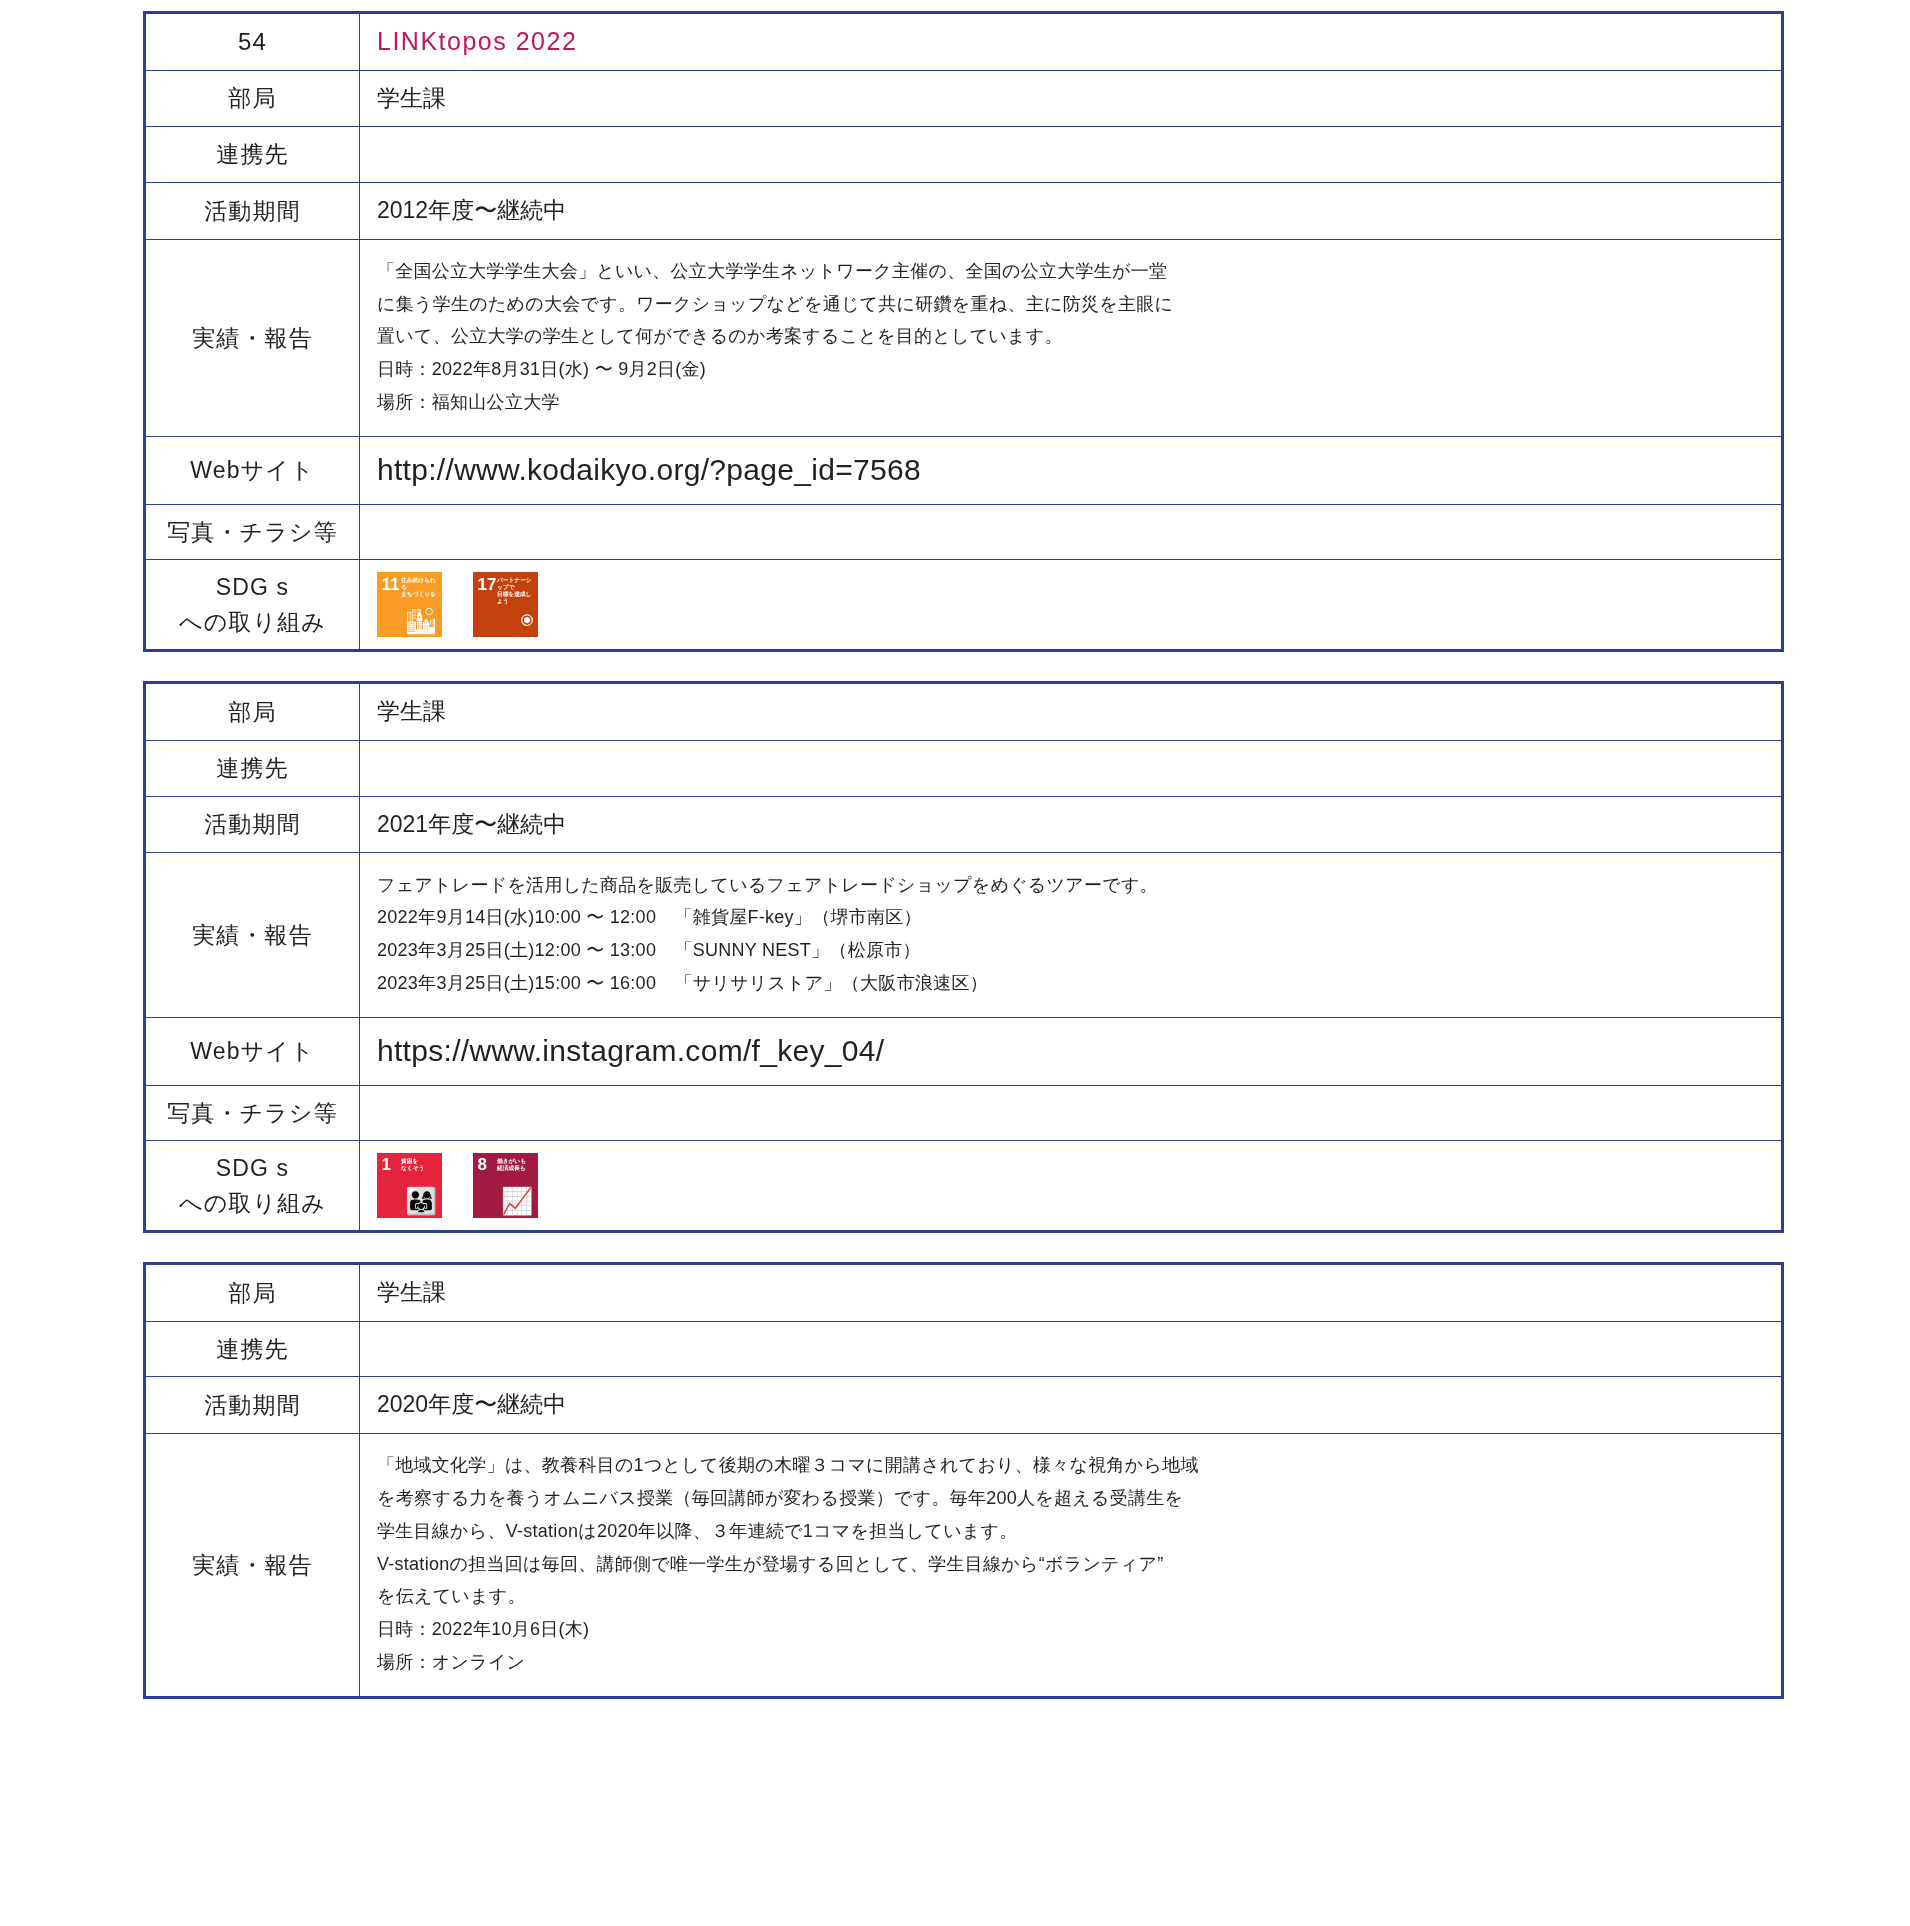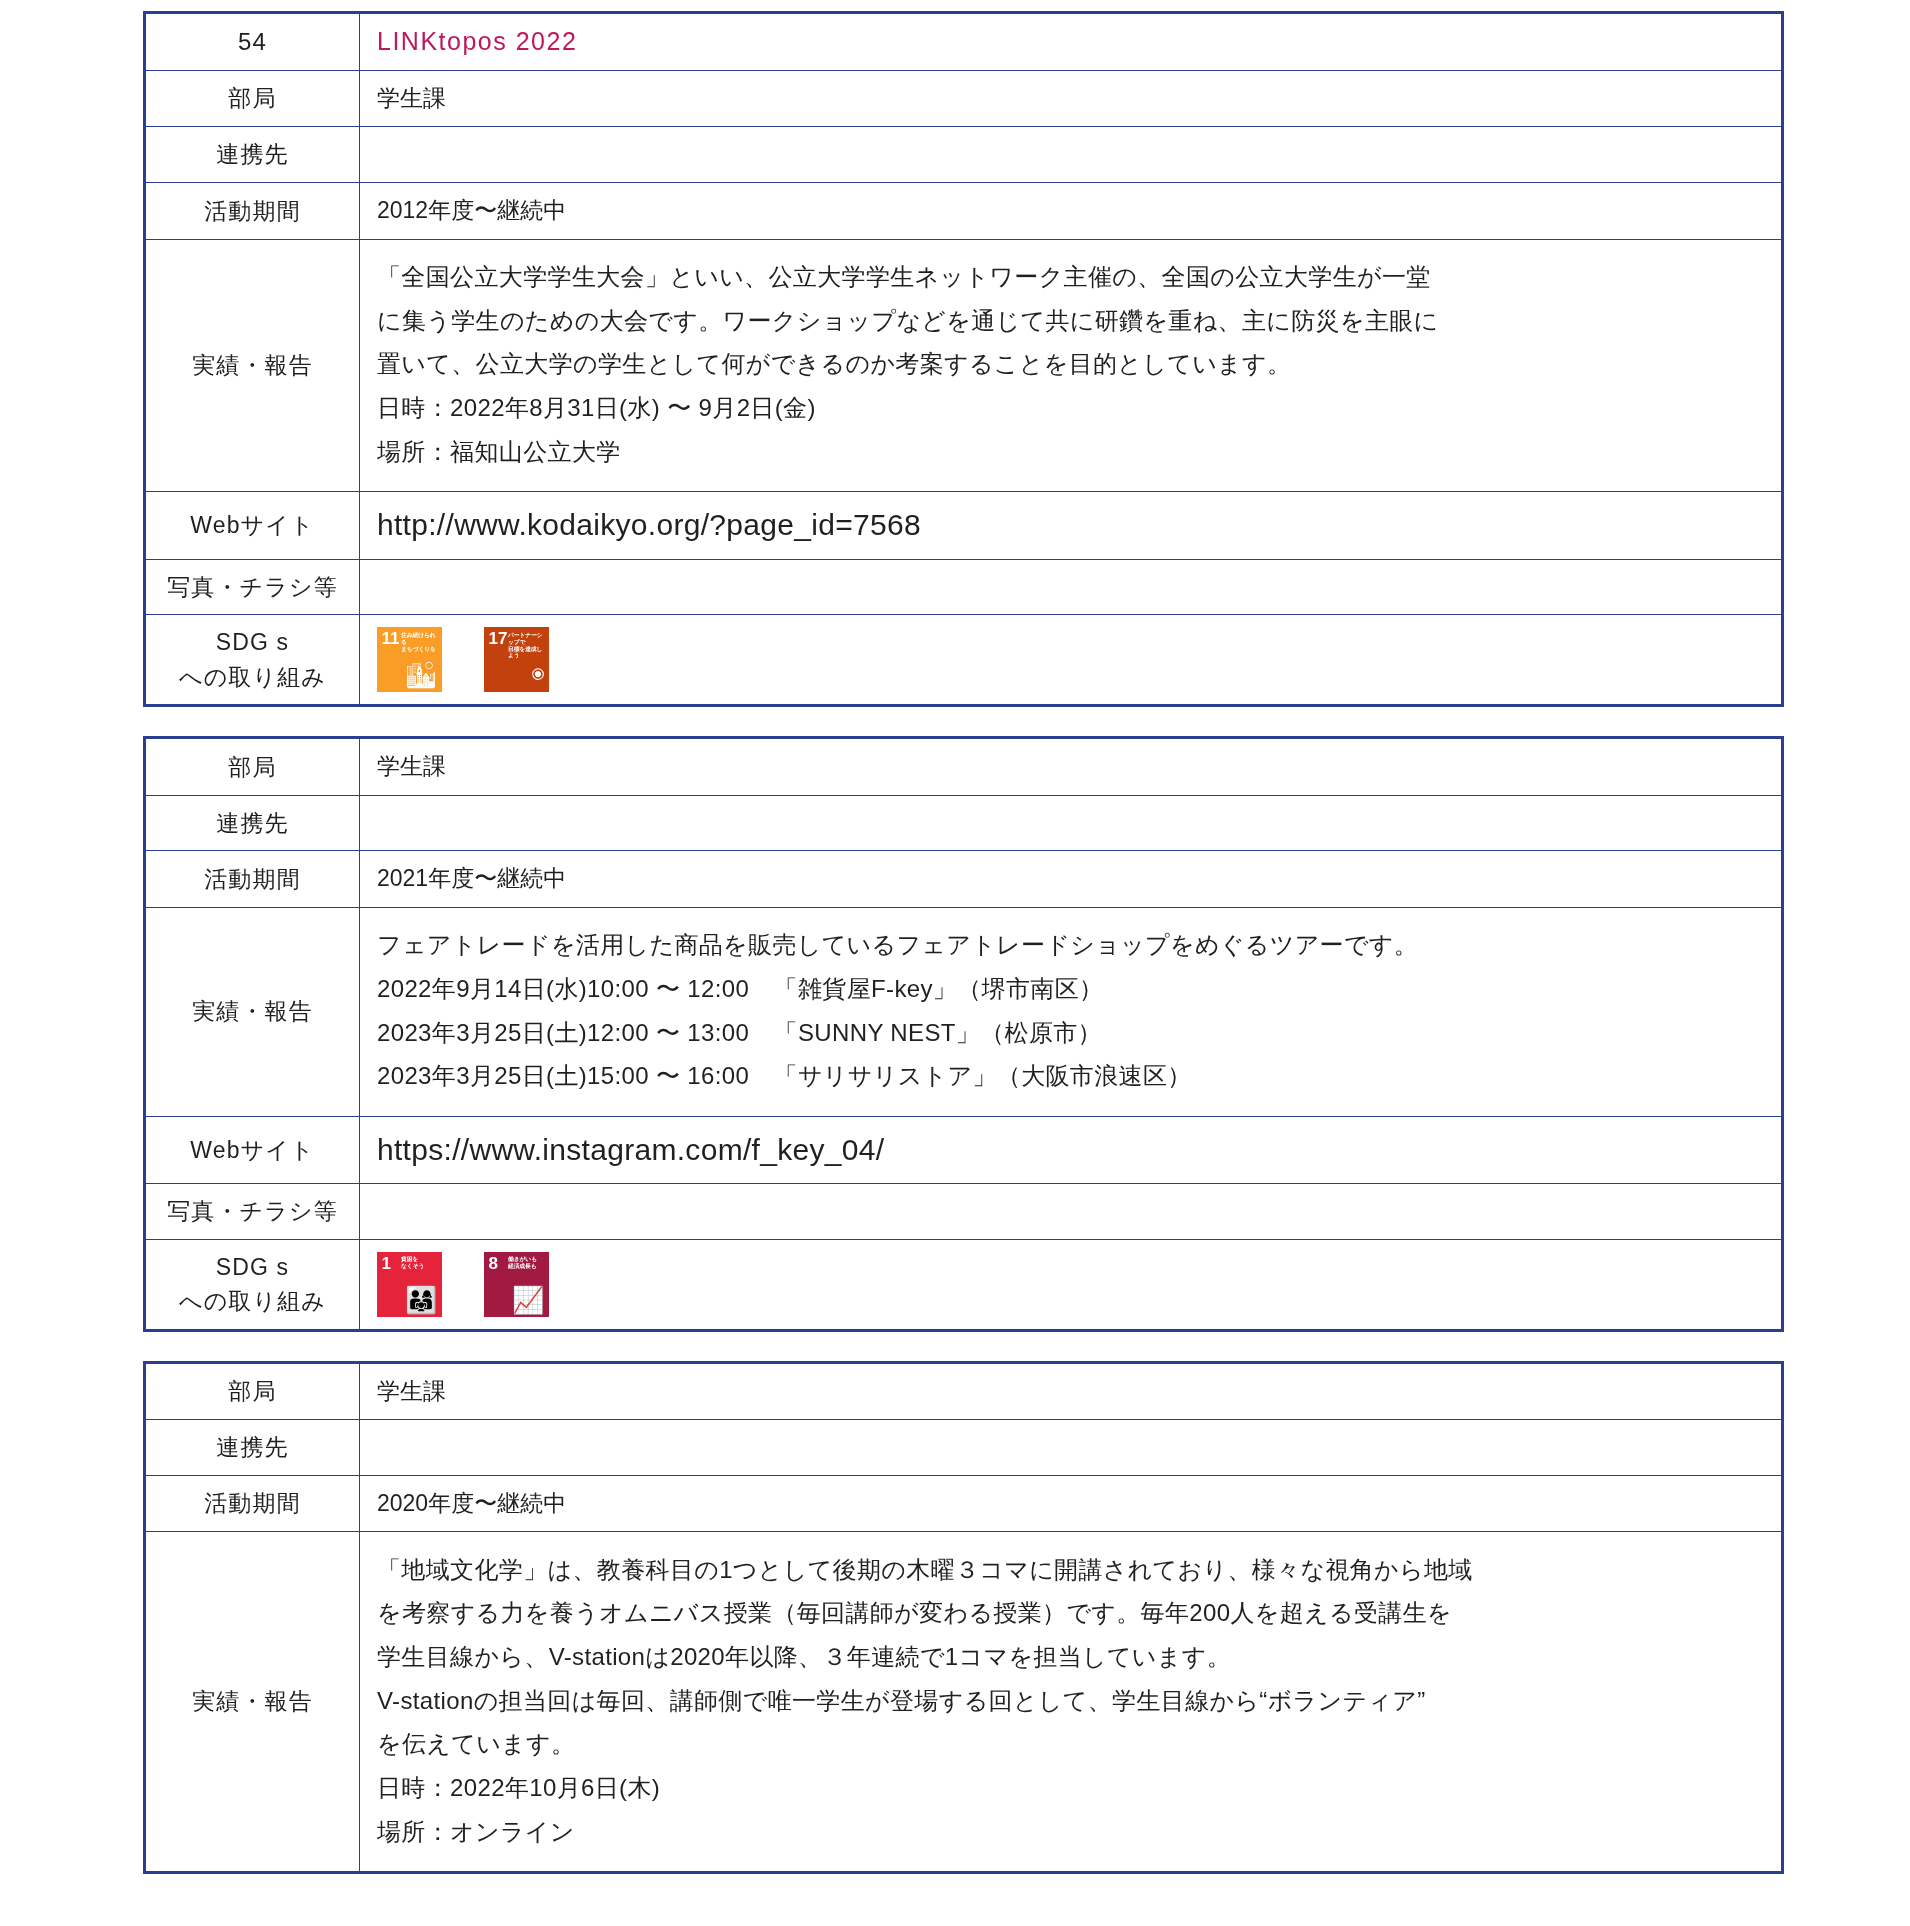--- a/index.html
+++ b/index.html
@@ -56,21 +56,21 @@
   }
   td.title {
     font-size: 25px;
     font-weight: normal;
     color: #be185d;
     letter-spacing: 0.06em;
     padding: 8.5px 17px;
   }
   td.report {
     padding: 15.4px 17px 17.7px 17px;
-    font-size: 24px;
+    font-size: 18px;
     line-height: 1.82;
     letter-spacing: 0.015em;
   }
   td.report p {
     margin: 0;
   }
   td.url {
     font-size: 30px;
     letter-spacing: 0.01em;
   }
@@ -79,21 +79,21 @@
   }
   .label-2line {
     line-height: 1.45;
   }
   .sdg-cell {
     padding: 10px 17px;
   }
   .sdg-row {
     display: flex;
     align-items: center;
-    gap: 42px;
+    gap: 31px;
   }
   .sdg-icon {
     width: 65px;
     height: 65px;
     position: relative;
     box-sizing: border-box;
     color: #ffffff;
     font-family: "Liberation Sans", sans-serif;
     overflow: hidden;
   }

